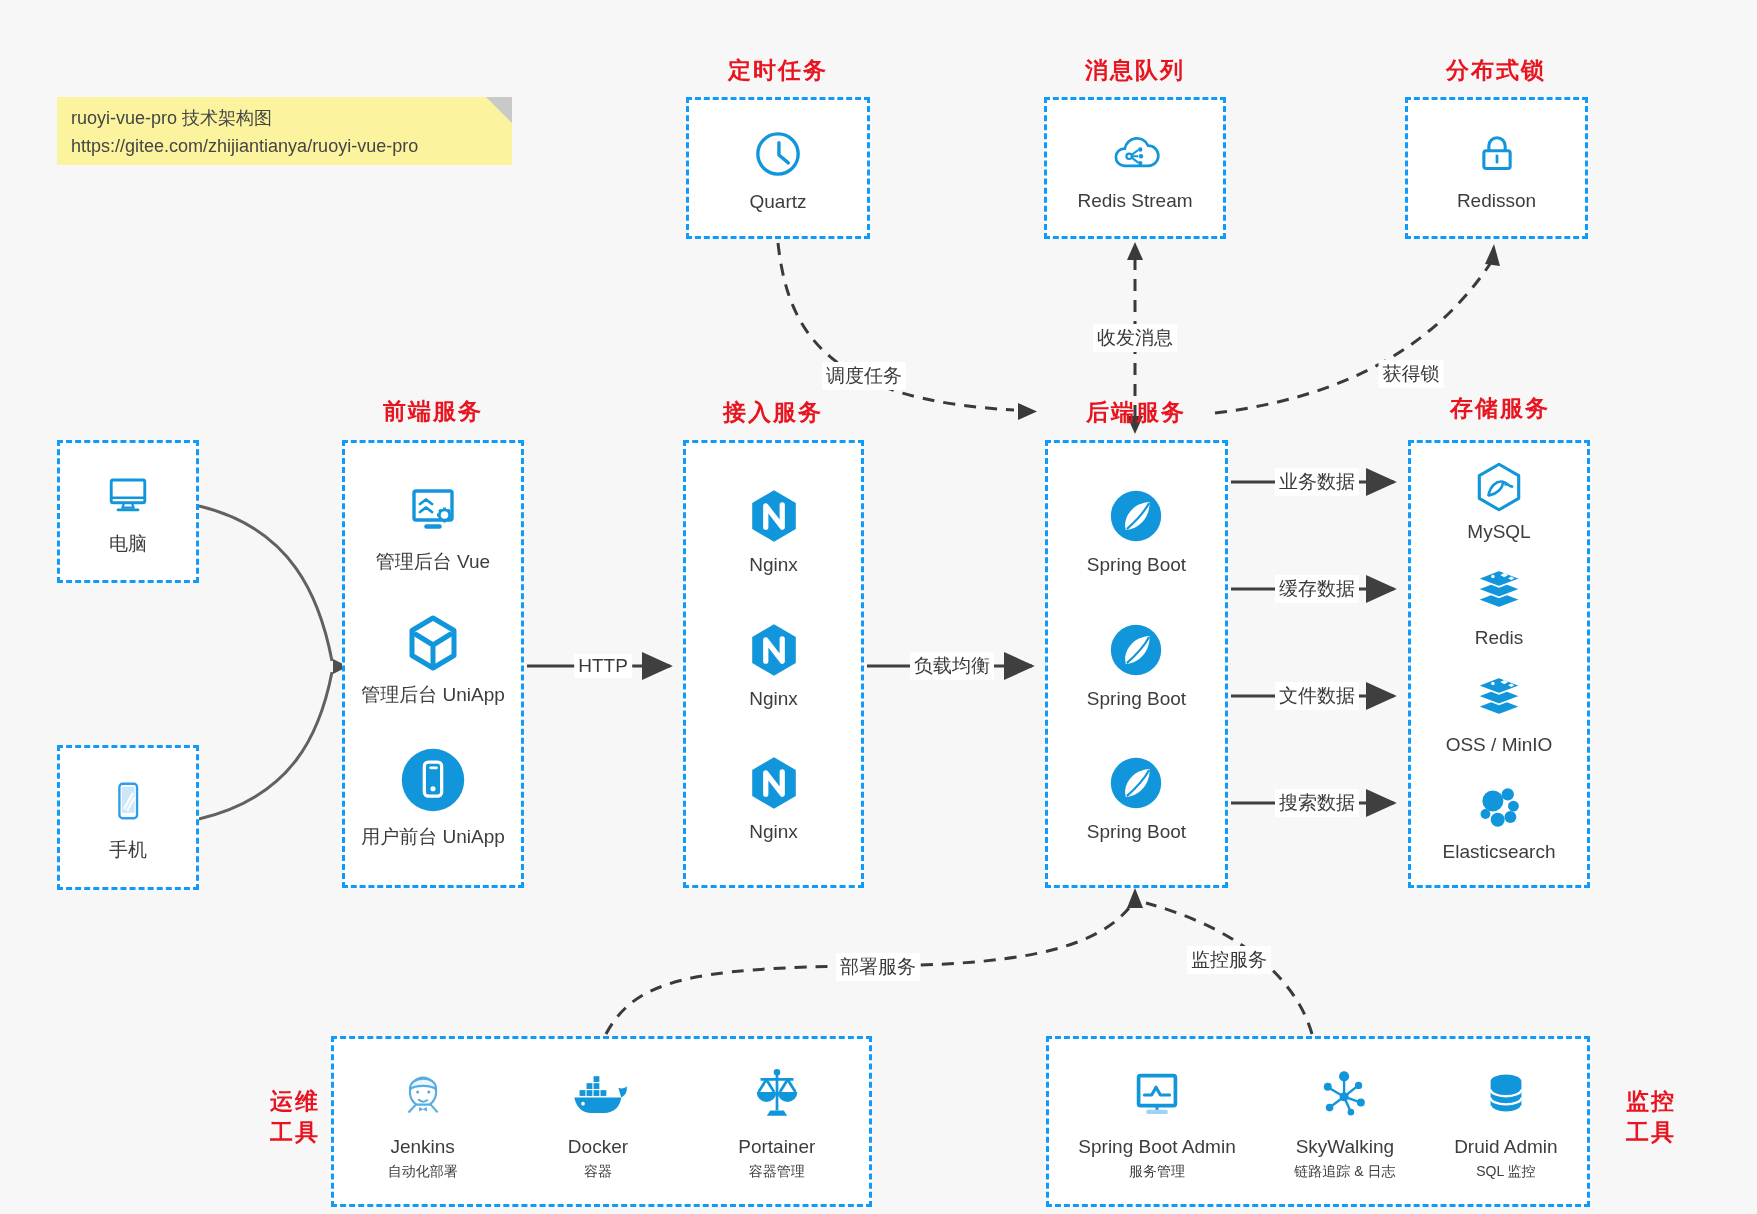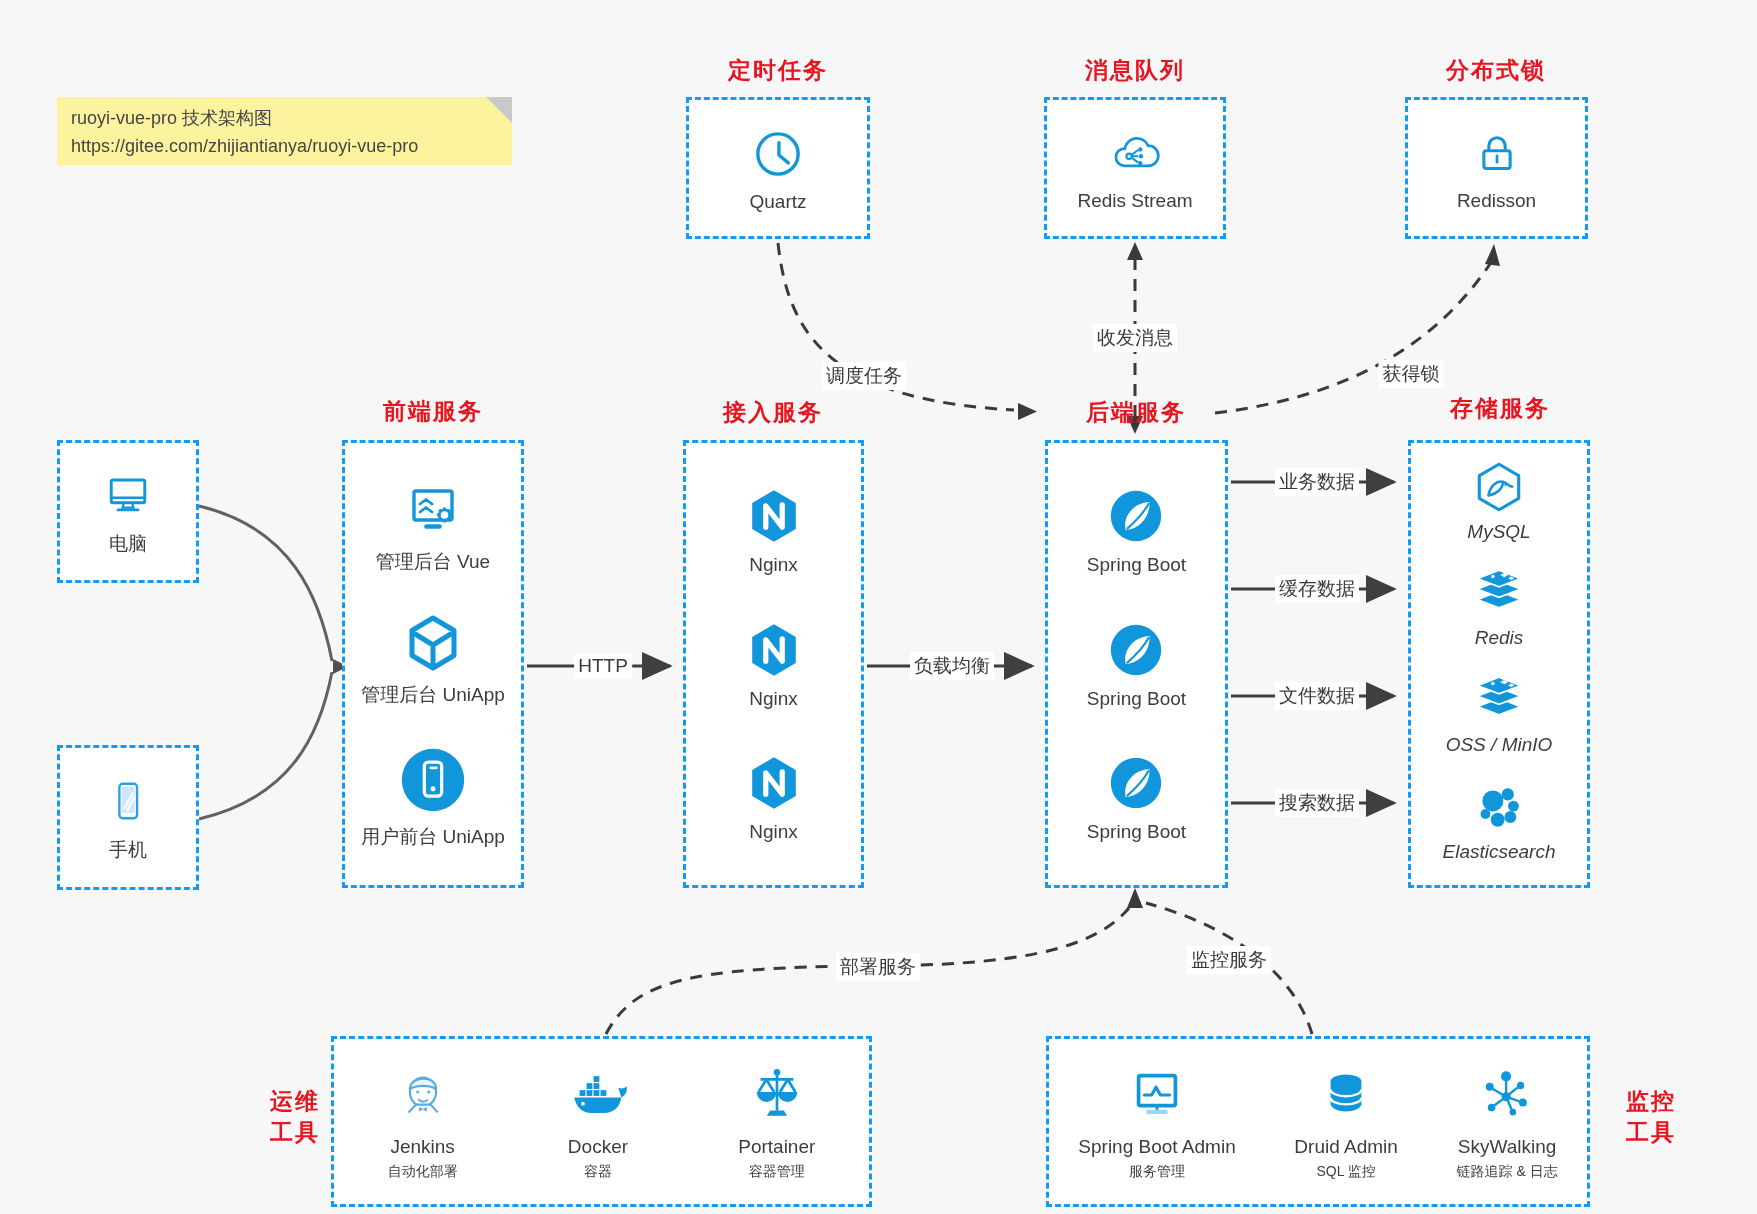--- a/index.html
+++ b/index.html
@@ -24,21 +24,21 @@
   .title { position:absolute; transform:translate(-50%,-50%); color:#e8141f; font-weight:bold;
            font-size:23px; white-space:nowrap; letter-spacing:2px; }
   .side-title { position:absolute; color:#e8141f; font-weight:bold; font-size:23px;
                 line-height:31px; text-align:right; letter-spacing:2px; }
 
   .edge-label { position:absolute; transform:translate(-50%,-50%); background:#ffffff;
                 font-size:19px; color:#3a3a3a; padding:1px 4px; white-space:nowrap; }
 
   
   .storage-item { position:absolute; left:0; width:100%; display:flex; flex-direction:column;
-                  align-items:center; gap:6px;font-style:italic; }
+                  align-items:center; gap:6px; }
 
   
   .hbox { display:flex; flex-direction:row; justify-content:space-around; align-items:center; }
   .tool { display:flex; flex-direction:column; align-items:center; gap:3px; }
   .tool .node-label { line-height:26px;margin-top:6px; }
 
   svg.arrows { position:absolute; left:0; top:0; width:1757px; height:1214px; pointer-events:none; }
   .icon { display:block; }
 </style>
 </head>
@@ -352,28 +352,20 @@
   <div class="dbox hbox" style="left:1046px; top:1036px; width:544px; height:171px;">
     <div class="tool">
       <svg class="icon" width="64" height="62" viewBox="0 0 64 64">
         <rect x="13" y="13" width="38" height="31" rx="2" fill="#ffffff" stroke="#1296db" stroke-width="3.8"></rect>
         <polyline points="19,33 26.5,33 31,25 35.5,33 45,33" fill="none" stroke="#1296db" stroke-width="3.2" stroke-linecap="round" stroke-linejoin="round"></polyline>
         <path d="M32,44 v4.5" stroke="#1296db" stroke-width="3"></path>
         <path d="M23,50.5 H41" stroke="#9fd3f2" stroke-width="4.5" stroke-linecap="round"></path>
       </svg>
       <div class="node-label">Spring Boot Admin</div>
       <div class="sub-label">服务管理</div>
-    </div>
-    <div class="tool">
-      <svg class="icon" width="58" height="62" viewBox="0 0 64 64">
-        <path d="M15,18 a17,7.5 0 0 1 34,0 v27 a17,7.5 0 0 1 -34,0 z" fill="#1296db"></path>
-        <path d="M15,27 a17,7.5 0 0 0 34,0 M15,36 a17,7.5 0 0 0 34,0 M15,45 a17,7.5 0 0 0 34,0" fill="none" stroke="#ffffff" stroke-width="2.6"></path>
-      </svg>
-      <div class="node-label">Druid Admin</div>
-      <div class="sub-label">SQL 监控</div>
     </div>
     <div class="tool">
       <svg class="icon" width="58" height="62" viewBox="0 0 64 64">
         <g stroke="#1296db" stroke-width="2.6">
           <line x1="31" y1="35" x2="31" y2="14"></line>
             <line x1="31" y1="35" x2="46" y2="23"></line>
           <line x1="31" y1="35" x2="48" y2="41"></line>
             <line x1="31" y1="35" x2="38" y2="51"></line>
           <line x1="31" y1="35" x2="16" y2="46"></line>
             <line x1="31" y1="35" x2="14" y2="25"></line>
@@ -384,20 +376,28 @@
           <circle cx="47" cy="22.5" r="4"></circle>
             <circle cx="49.5" cy="41.5" r="4.4"></circle>
           <circle cx="38.5" cy="52" r="3.6"></circle>
             <circle cx="15" cy="47" r="4.2"></circle>
           <circle cx="13" cy="24" r="4.4"></circle>
         </g>
       </svg>
       <div class="node-label">SkyWalking</div>
       <div class="sub-label">链路追踪 &amp; 日志</div>
     </div>
+    <div class="tool">
+      <svg class="icon" width="58" height="62" viewBox="0 0 64 64">
+        <path d="M15,18 a17,7.5 0 0 1 34,0 v27 a17,7.5 0 0 1 -34,0 z" fill="#1296db"></path>
+        <path d="M15,27 a17,7.5 0 0 0 34,0 M15,36 a17,7.5 0 0 0 34,0 M15,45 a17,7.5 0 0 0 34,0" fill="none" stroke="#ffffff" stroke-width="2.6"></path>
+      </svg>
+      <div class="node-label">Druid Admin</div>
+      <div class="sub-label">SQL 监控</div>
+    </div>
   </div>
 
   <div class="side-title" style="left:1614px; top:1086px; width:62px;">
     <div>监控</div>
     <div>工具</div>
   </div>
 
 </div>
 
 </body></html>

